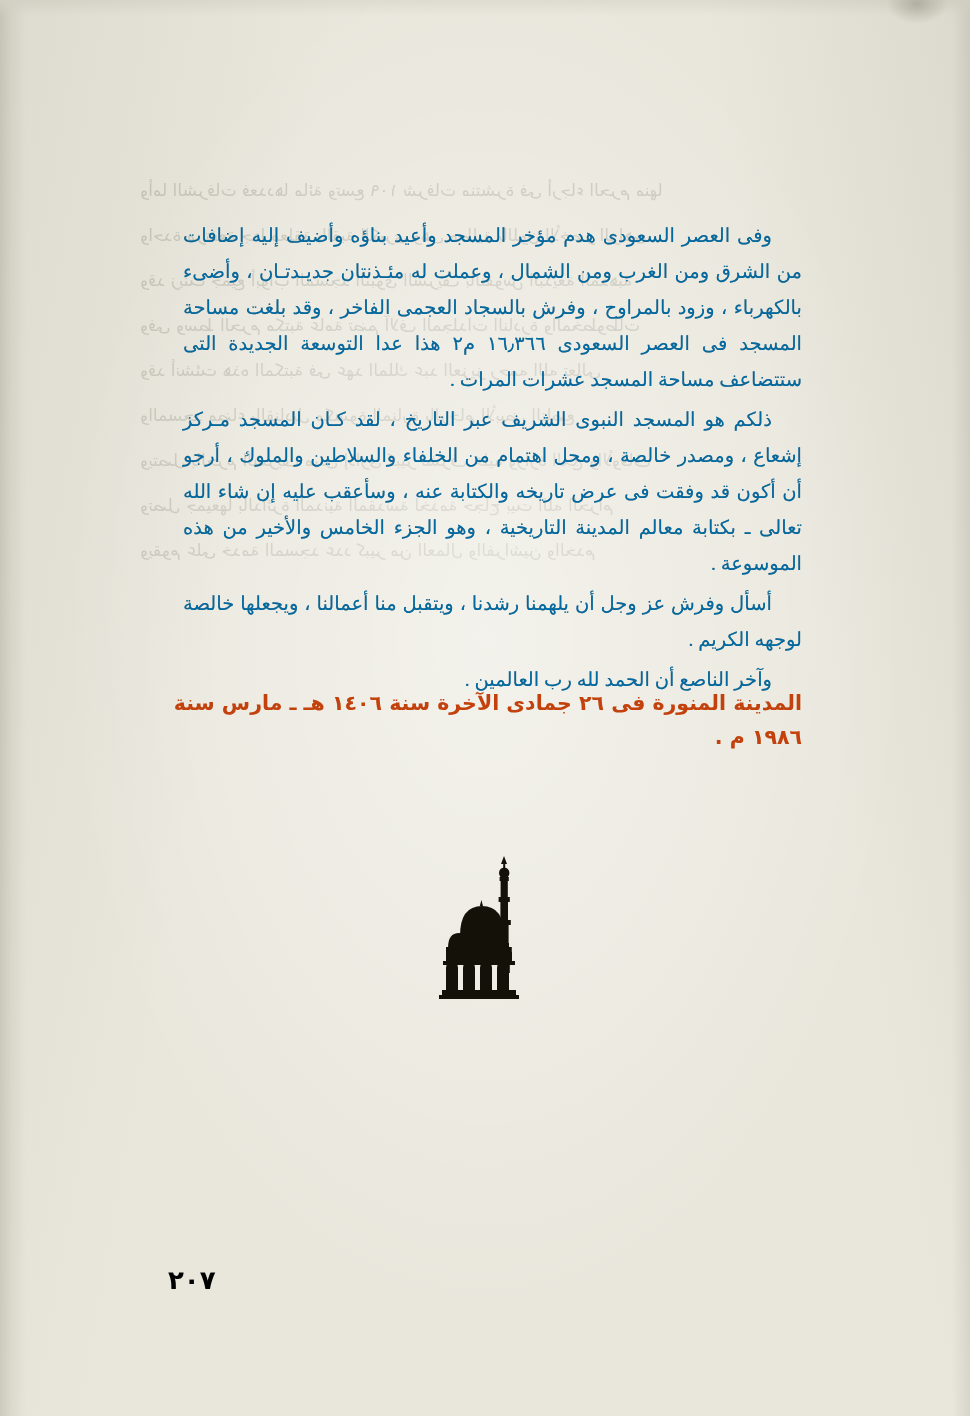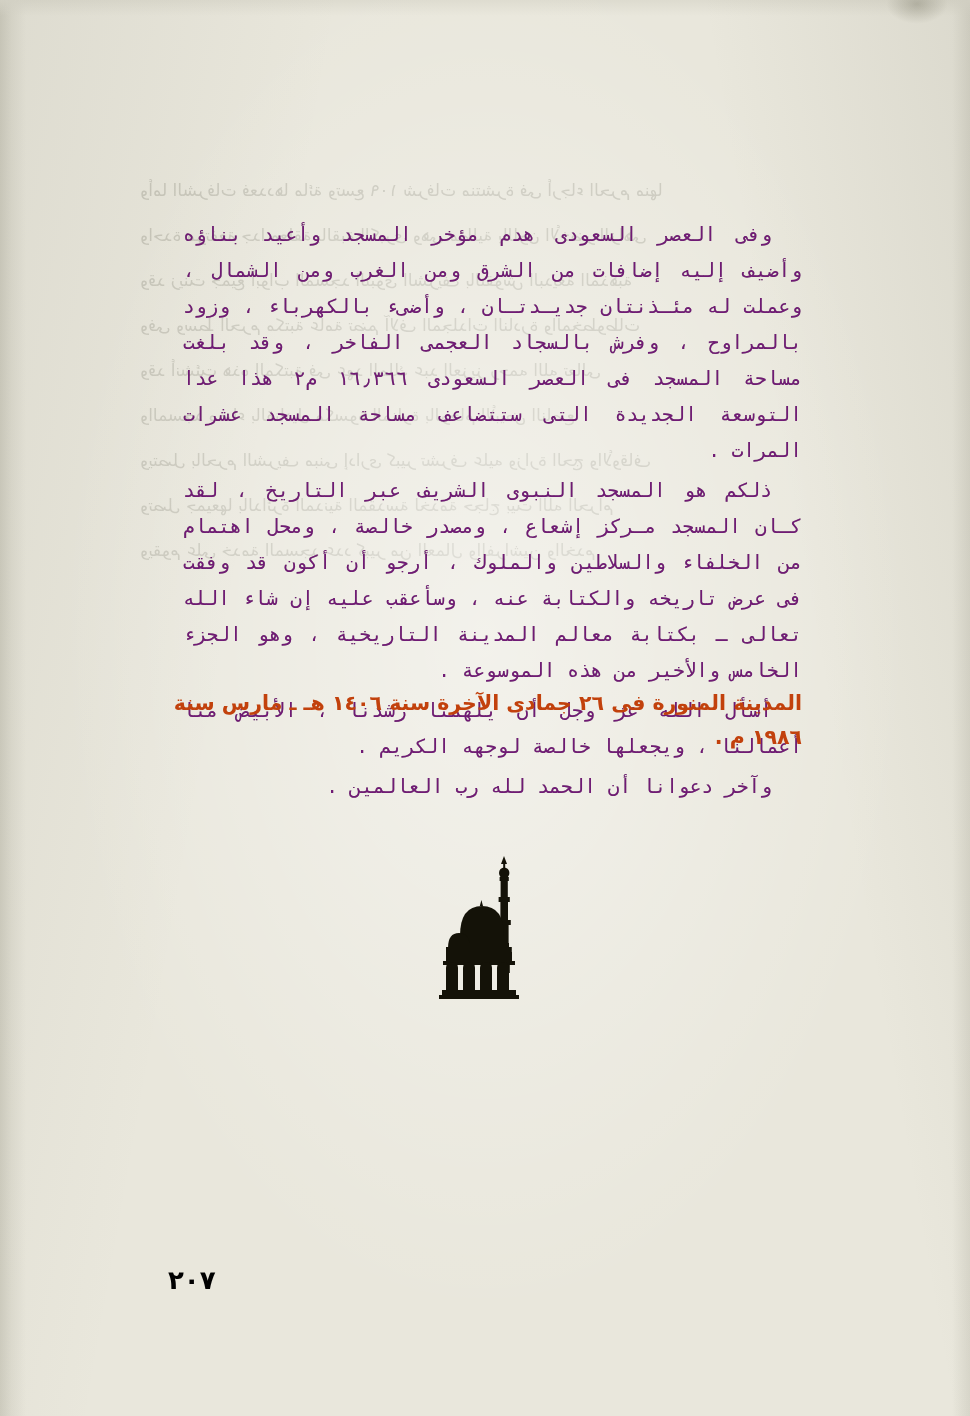--- a/index.html
+++ b/index.html
@@ -87,22 +87,22 @@
     padding: 0;
   }
 
   .body-text {
     position: absolute;
     right: 168px;
     left: 155px;
     top: 218px;
     direction: rtl;
     text-align: justify;
-    color: #701a75;
-    font-family: Liberation Mono, monospace;
+    color: #0369a1;
+    font-family: Liberation Serif, serif;
     font-size: 19.5px;
     line-height: 36px;
     text-shadow: 0 0 0.6px rgba(20,18,10,0.35);
     margin-left: 28px;
   }
   .body-text p {
     margin: 0 0 4px 0;
     text-indent: 30px;
     text-align: justify;
     text-justify: inter-word;
@@ -166,22 +166,22 @@
     <p>ويتصل بالحرم الشريف مبنى إدارى كبير تشرف عليه وزارة الحج والأوقاف</p>
     <p>وتصل جميعها بالدائرة المدنية المقدسة لخدمة حجاج بيت الله الحرام</p>
     <p>ويقوم على خدمة المسجد عدد كبير من العمال والفراشين والخدم</p>
   </div>
 
   <div class="content">
 
     <div class="body-text">
       <p>وفى العصر السعودى هدم مؤخر المسجد وأعيد بناؤه وأضيف إليه إضافات من الشرق ومن الغرب ومن الشمال ، وعملت له مئـذنتان جديـدتـان ، وأضىء بالكهرباء ، وزود بالمراوح ، وفرش بالسجاد العجمى الفاخر ، وقد بلغت مساحة المسجد فى العصر السعودى ١٦٫٣٦٦ م٢ هذا عدا التوسعة الجديدة التى ستتضاعف مساحة المسجد عشرات المرات .</p>
       <p>ذلكم هو المسجد النبوى الشريف عبر التاريخ ، لقد كـان المسجد مـركز إشعاع ، ومصدر خالصة ، ومحل اهتمام من الخلفاء والسلاطين والملوك ، أرجو أن أكون قد وفقت فى عرض تاريخه والكتابة عنه ، وسأعقب عليه إن شاء الله تعالى ـ بكتابة معالم المدينة التاريخية ، وهو الجزء الخامس والأخير من هذه الموسوعة .</p>
-      <p>أسأل الله عز وجل أن يلهمنا رشدنا ، الأبيض منا أعمالنا ، ويجعلها خالصة لوجهه الكريم .</p>
-      <p>وآخر دعوانا أن الحمد لله رب العالمين .</p>
+      <p>أسأل وفرش عز وجل أن يلهمنا رشدنا ، ويتقبل منا أعمالنا ، ويجعلها خالصة لوجهه الكريم .</p>
+      <p>وآخر الناصع أن الحمد لله رب العالمين .</p>
     </div>
 
     <div class="dateline">المدينة المنورة فى ٢٦ جمادى الآخرة سنة ١٤٠٦ هـ ـ مارس سنة ١٩٨٦ م .</div>
 
     <div class="mosque-wrap">
       <svg class="mosque" viewBox="0 0 130 200">
         <g fill="#141208">
 
           <path d="M84 16 l3 8 h-6 z"></path>
           <rect x="83.2" y="24" width="2" height="6"></rect>

